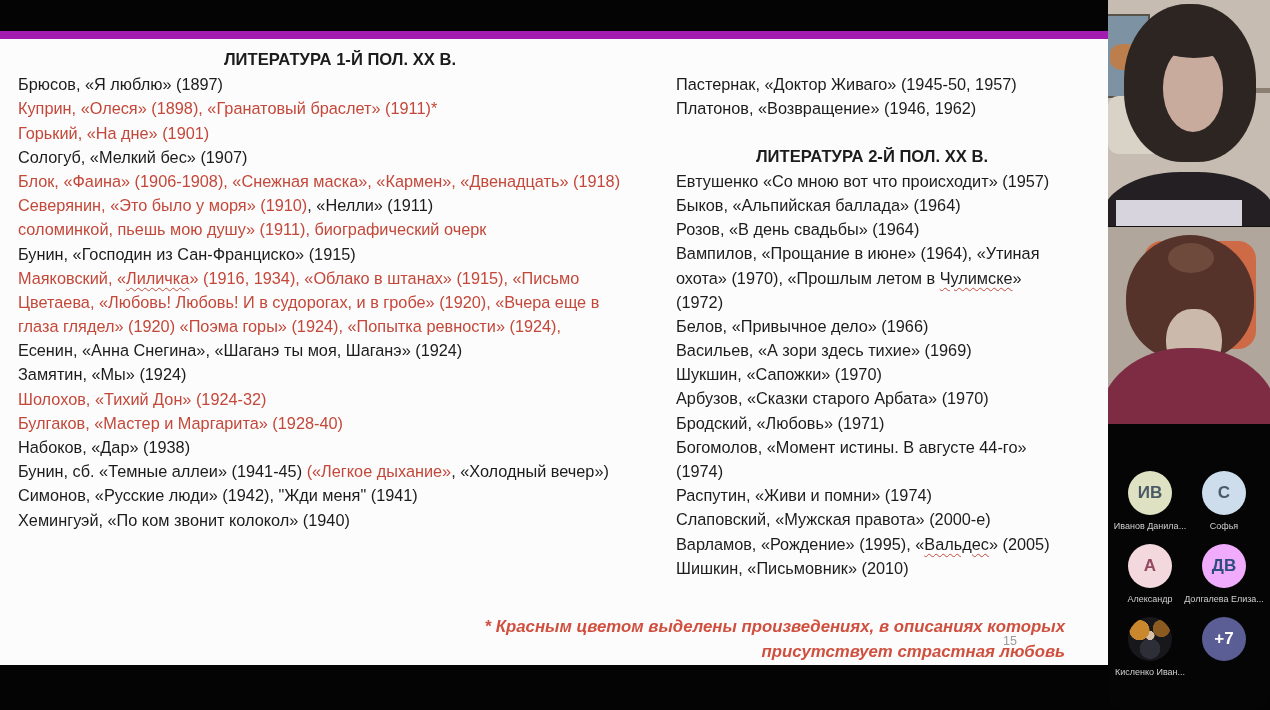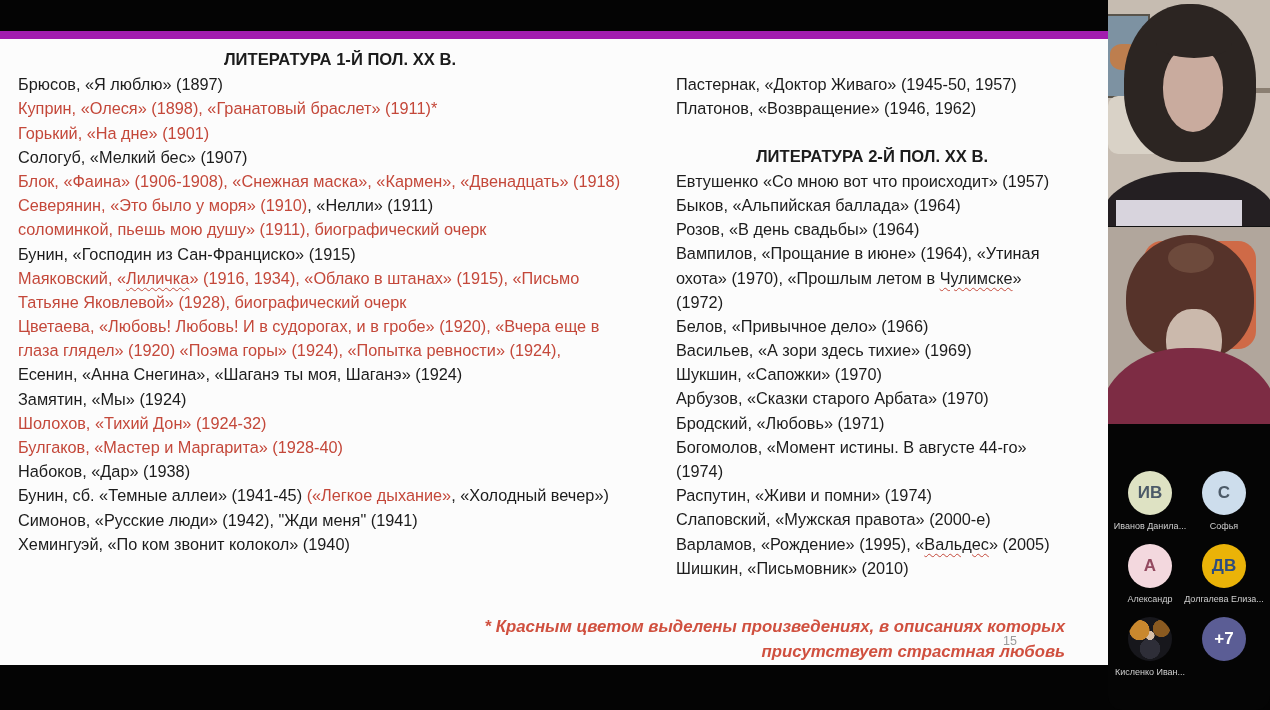--- a/index.html
+++ b/index.html
@@ -76,21 +76,20 @@
       <div class="line title"><span>ЛИТЕРАТУРА 1-Й ПОЛ. XX В.</span></div>
       <div class="line"><span>Брюсов, «Я люблю» (1897)</span></div>
       <div class="line"><span class="red">Куприн, «Олеся» (1898), «Гранатовый браслет» (1911)*</span></div>
       <div class="line"><span class="red">Горький, «На дне» (1901)</span></div>
       <div class="line"><span>Сологуб, «Мелкий бес» (1907)</span></div>
       <div class="line"><span class="red">Блок, «Фаина» (1906-1908), «Снежная маска», «Кармен», «Двенадцать» (1918)</span></div>
       <div class="line"><span class="red">Северянин, «Это было у моря» (1910)</span><span>, «Нелли» (1911)</span></div>
       <div class="line"><span class="red">соломинкой, пьешь мою душу» (1911), биографический очерк</span></div>
       <div class="line"><span>Бунин, «Господин из Сан-Франциско» (1915)</span></div>
       <div class="line"><span class="red">Маяковский, «</span><span class="red spell">Лиличка</span><span class="red">» (1916, 1934), «Облако в штанах» (1915), «Письмо</span></div>
-      <div class="line"><span class="red">Татьяне Яковлевой» (1928), биографический очерк</span></div>
       <div class="line"><span class="red">Цветаева, «Любовь! Любовь! И в судорогах, и в гробе» (1920), «Вчера еще в</span></div>
       <div class="line"><span class="red">глаза глядел» (1920) «Поэма горы» (1924), «Попытка ревности» (1924),</span></div>
       <div class="line"><span>Есенин, «Анна Снегина», «Шаганэ ты моя, Шаганэ» (1924)</span></div>
       <div class="line"><span>Замятин, «Мы» (1924)</span></div>
       <div class="line"><span class="red">Шолохов, «Тихий Дон» (1924-32)</span></div>
       <div class="line"><span class="red">Булгаков, «Мастер и Маргарита» (1928-40)</span></div>
       <div class="line"><span>Набоков, «Дар» (1938)</span></div>
       <div class="line"><span>Бунин, сб. «Темные аллеи» (1941-45) </span><span class="red">(«Легкое дыхание»</span><span>, «Холодный вечер»)</span></div>
       <div class="line"><span>Симонов, «Русские люди» (1942), "Жди меня" (1941)</span></div>
       <div class="line"><span>Хемингуэй, «По ком звонит колокол» (1940)</span></div>
@@ -152,21 +151,21 @@
       </div>
       <div class="cell" style="left: 74px; top: 0px;">
         <div class="circle" style="background: rgb(205, 221, 236); color: rgb(76, 90, 104);">С</div>
         <div class="avatar-label">Софья</div>
       </div>
       <div class="cell" style="left: 0px; top: 73px;">
         <div class="circle" style="background: rgb(243, 216, 222); color: rgb(147, 73, 95);">А</div>
         <div class="avatar-label">Александр</div>
       </div>
       <div class="cell" style="left: 74px; top: 73px;">
-        <div class="circle" style="background: #eab308; color: rgb(46, 77, 125);">ДВ</div>
+        <div class="circle" style="background: #f0abfc; color: rgb(46, 77, 125);">ДВ</div>
         <div class="avatar-label">Долгалева Елиза...</div>
       </div>
       <div class="cell" style="left: 0px; top: 146px;">
         <div class="circle photo"></div>
         <div class="avatar-label">Кисленко Иван...</div>
       </div>
       <div class="cell" style="left: 74px; top: 146px;">
         <div class="circle" style="background: rgb(91, 93, 149); color: rgb(255, 255, 255);">+7</div>
       </div>
     </div>

